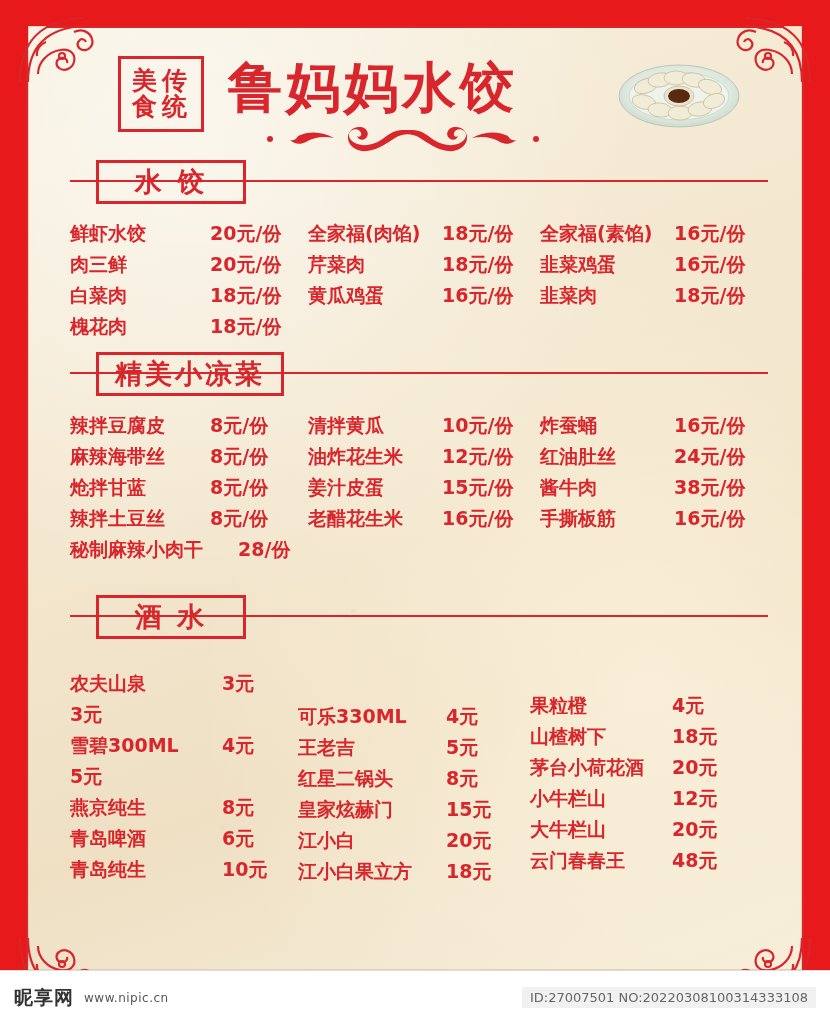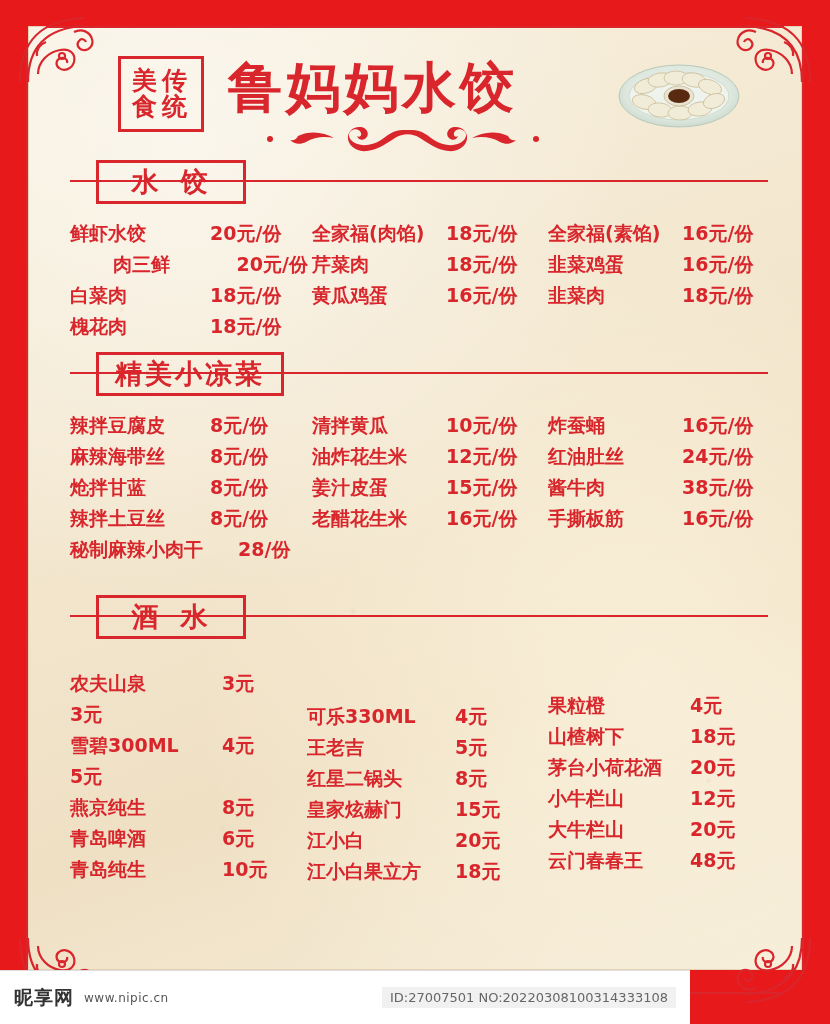--- a/index.html
+++ b/index.html
@@ -121,52 +121,51 @@
     color: #d8262c;
     font-size: 27px;
     font-weight: bold;
     letter-spacing: 3px;
     display: flex;
     align-items: center;
     justify-content: center;
     padding: 0 16px;
     background: transparent;
     z-index: 2;
-    font-family: Liberation Mono, monospace;
   }
   .rule {
     position: absolute;
     left: 0; right: 0;
     top: 20px;
     border-top: 2px solid #d8262c;
     z-index: 1;
   }
 
   
   .items { position: absolute; left: 70px; right: 52px; color: #d8262c; }
-  .col-group { display: flex; justify-content: space-between; }
+  .col-group { display: flex; }
   .col { }
   .item {
     display: flex;
     align-items: baseline;
     font-size: 19px;
     font-weight: bold;
     color: #d8262c;
     height: 31px;
     line-height: 31px;
     white-space: nowrap;
   }
   .item .nm { display: inline-block; }
   .item .pr { display: inline-block; }
 
   
   .footer {
     position: absolute;
     left: 0; bottom: 0;
-    width: 690px; height: 54px;
+    width: 830px; height: 54px;
     background: #ffffff;
     border-top: 1px solid #dddddd;
     display: flex;
     align-items: center;
   }
   .wm-logo {
     margin-left: 14px;
     font-size: 19px;
     color: #333;
     font-weight: bold;
@@ -309,21 +308,21 @@
   </div>
 
   <div class="items" style="top:218px;">
     <div class="col-group">
       <div class="col" style="width:238px;">
         <div class="item">
           <span class="nm" style="width:140px;">鲜虾水饺</span>
           <span class="pr">20元/份</span>
         </div>
         <div class="item">
-          <span class="nm" style="width:140px;margin-left:43px;">肉三鲜</span>
+          <span class="nm" style="width:140px;">肉三鲜</span>
           <span class="pr">20元/份</span>
         </div>
         <div class="item">
           <span class="nm" style="width:140px;font-family:Liberation Serif, serif;">白菜肉</span>
           <span class="pr">18元/份</span>
         </div>
         <div class="item">
           <span class="nm" style="width:140px;">槐花肉</span>
           <span class="pr">18元/份</span>
         </div>

